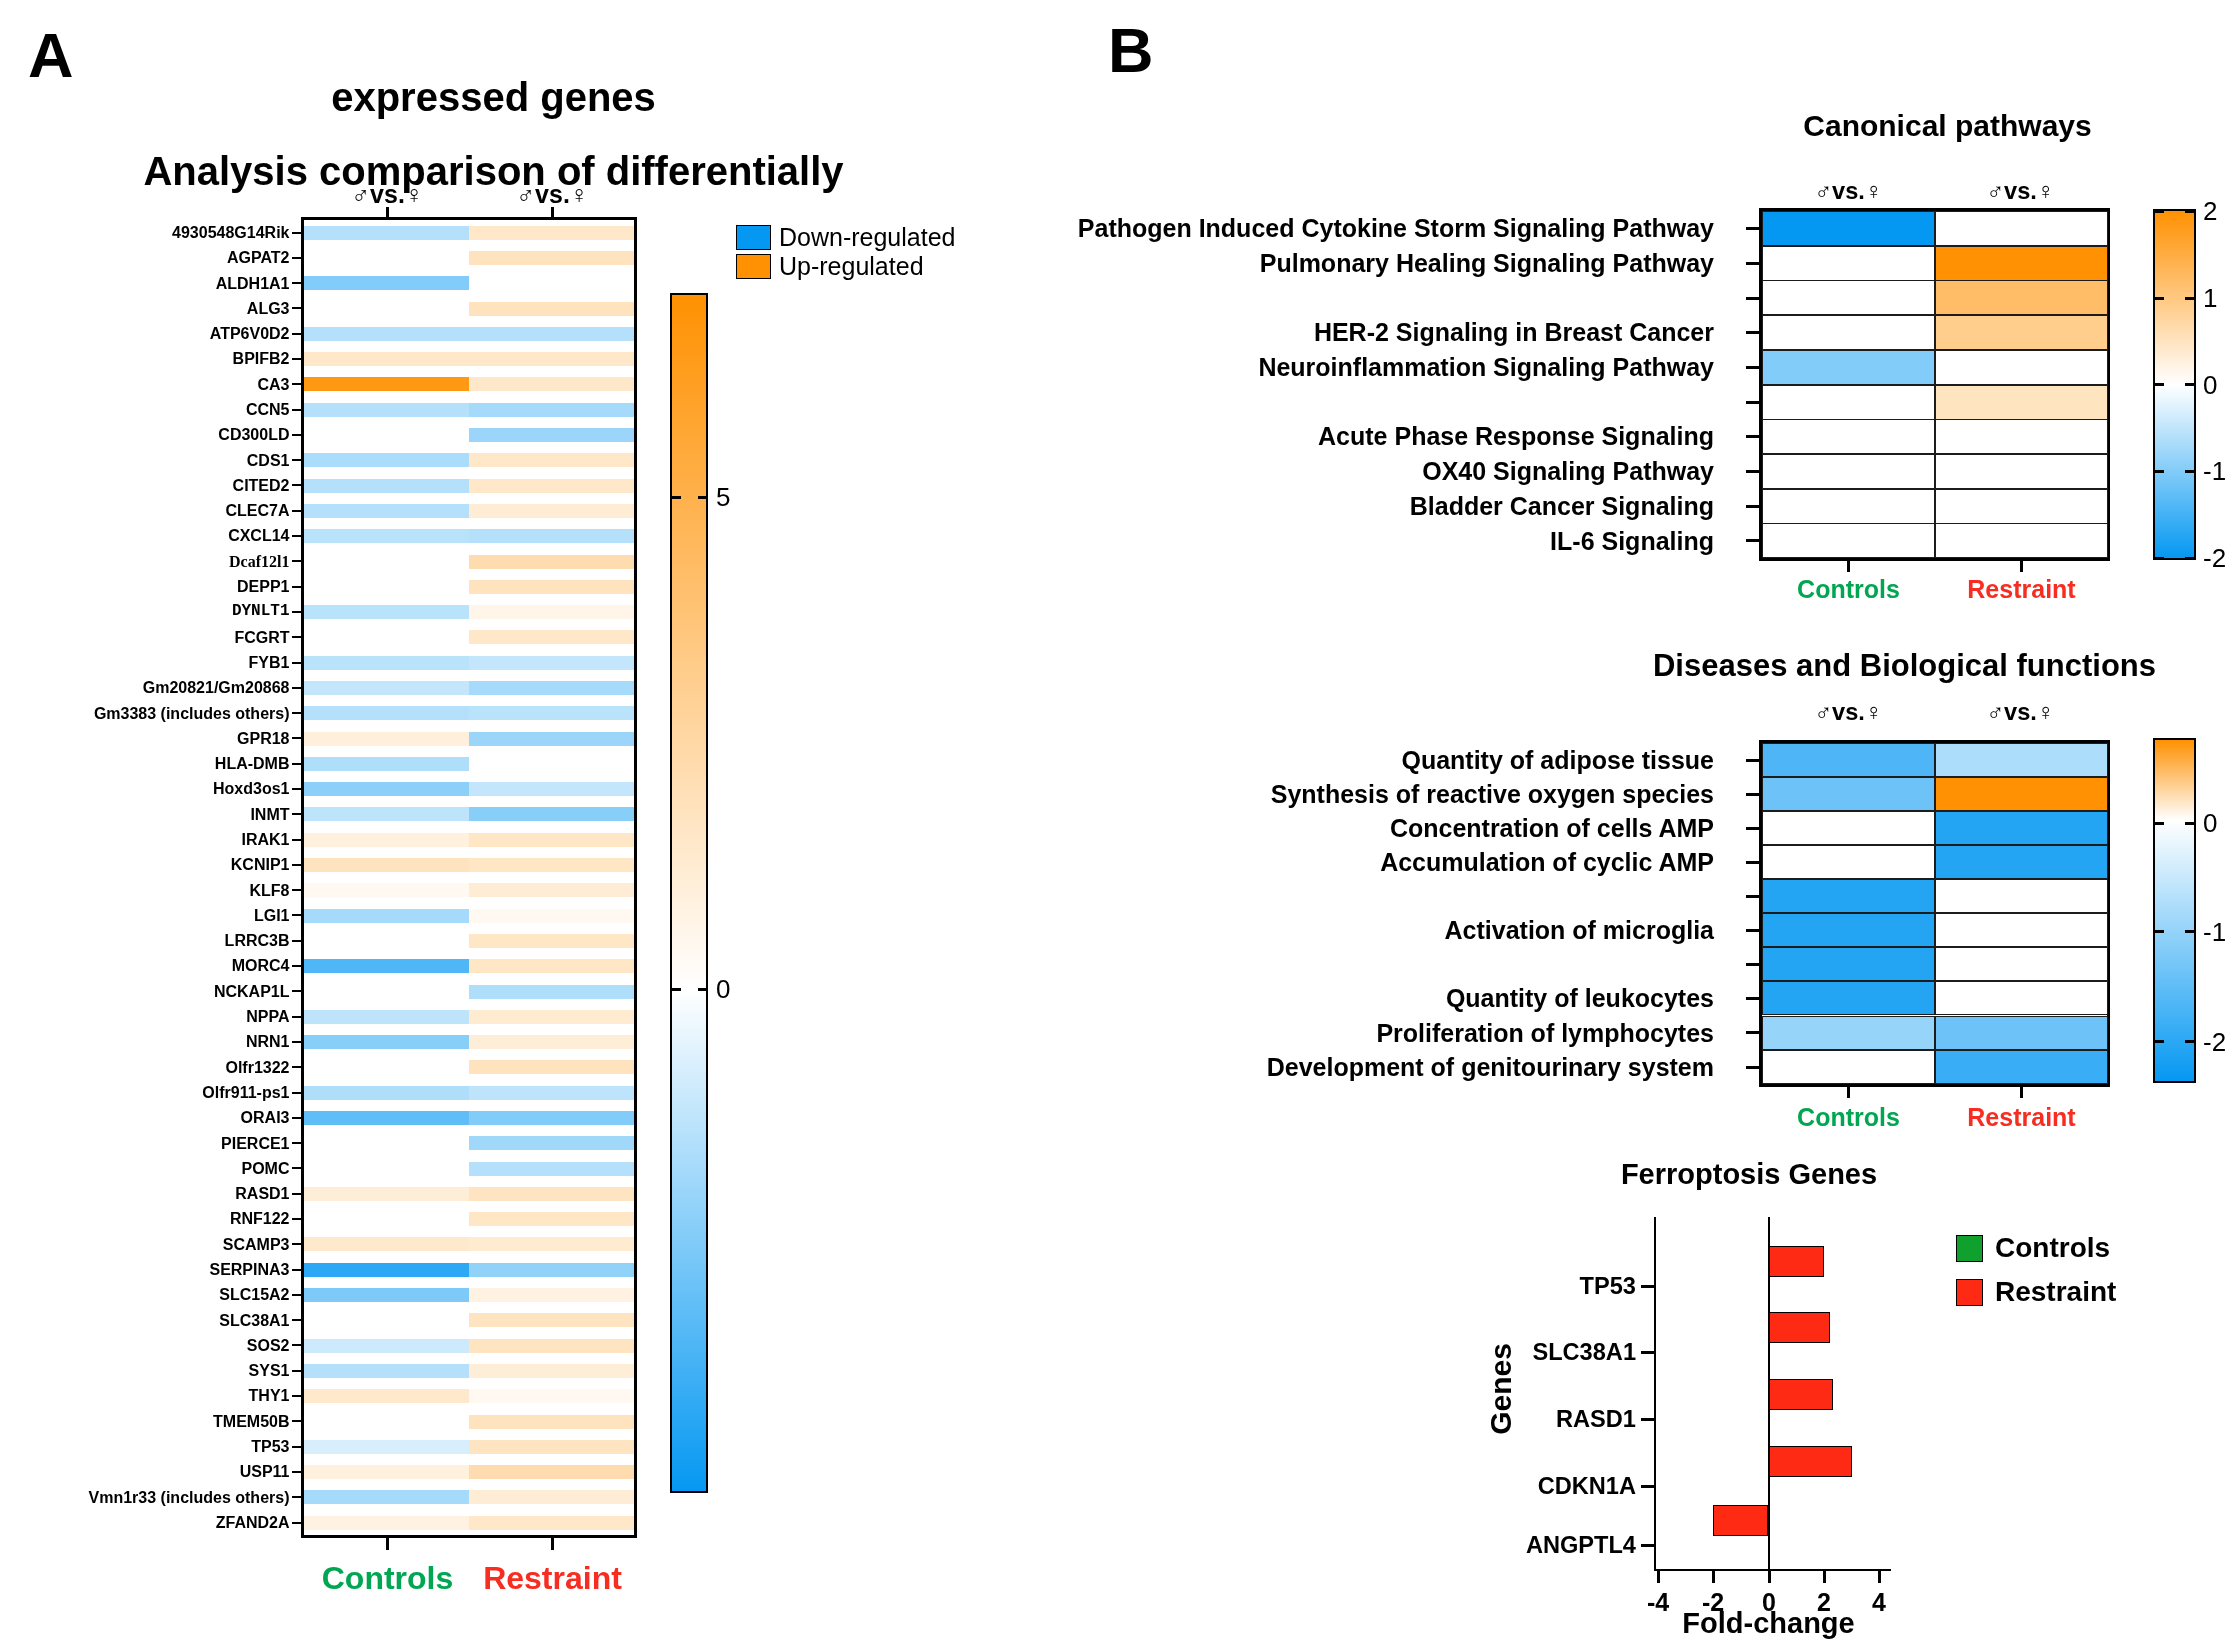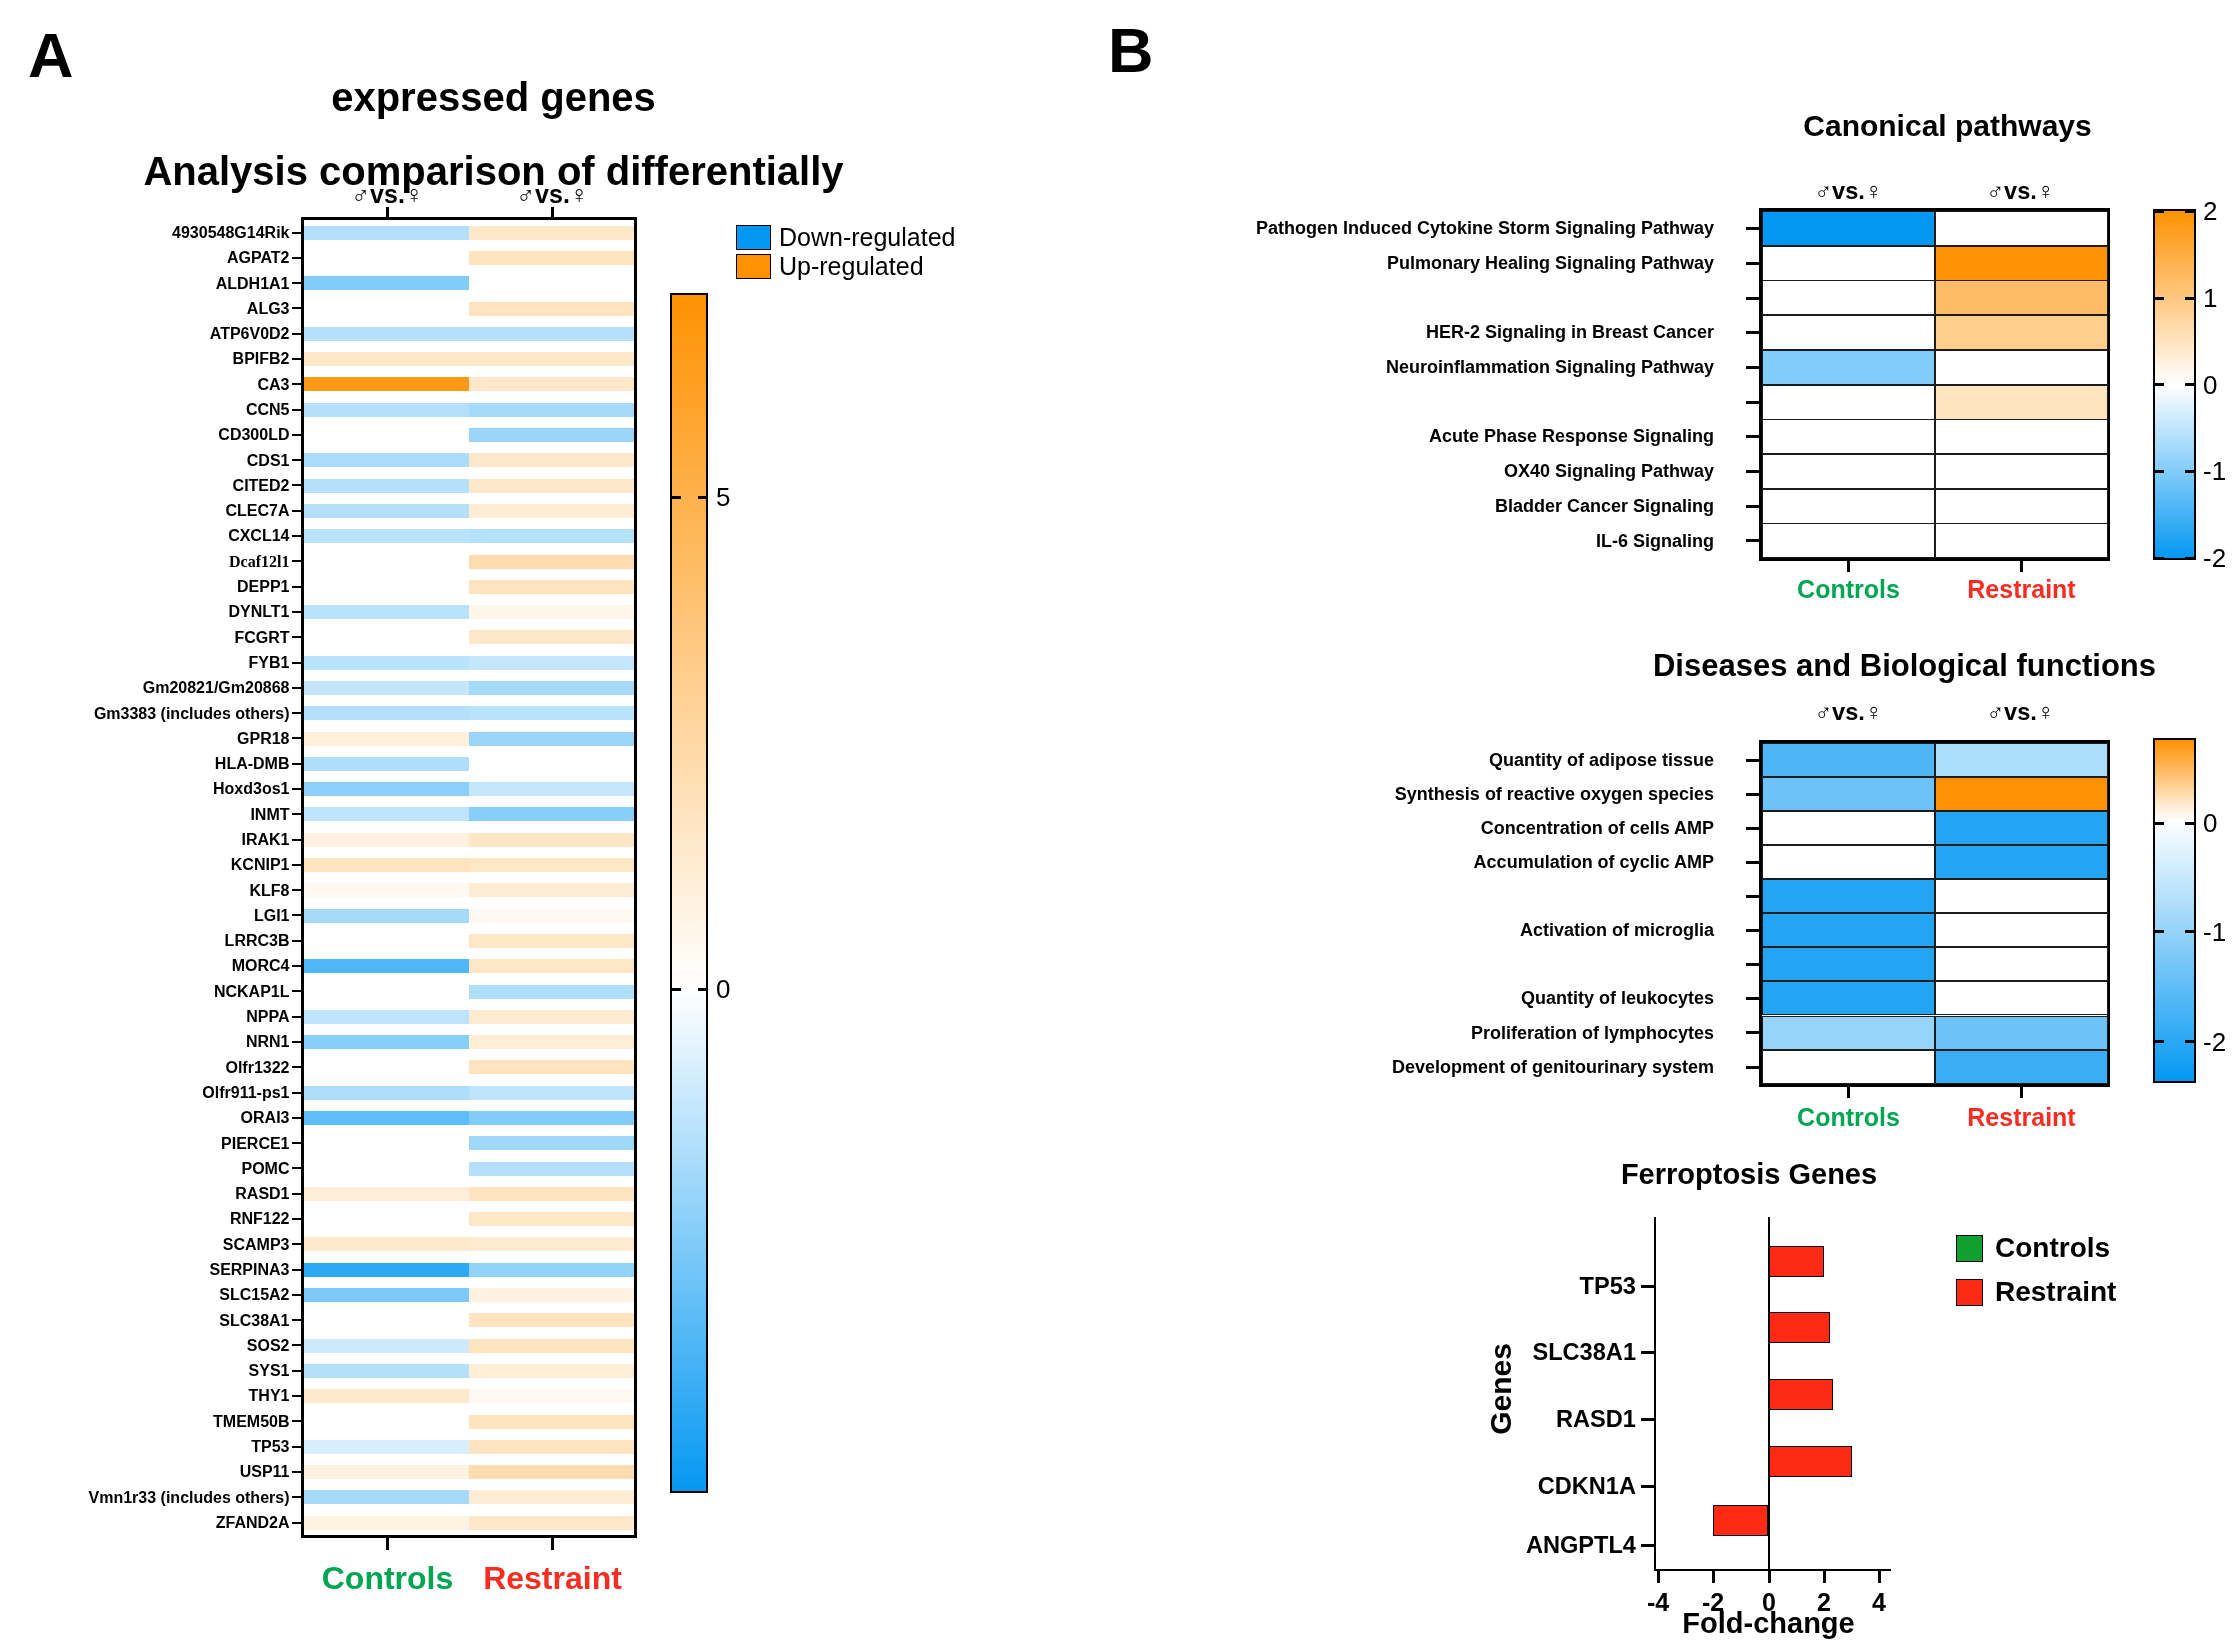--- a/index.html
+++ b/index.html
@@ -16,21 +16,21 @@
   .hdrB1{font-size:23.6px;top:178px;}
   .hdrB2{font-size:23.6px;top:699px;}
   #heatA{position:absolute;left:301px;top:217px;width:330px;height:1315px;border:3.2px solid #000;background:#fff;}
   #heatB1{position:absolute;left:1759px;top:208px;width:345px;height:347px;border:3.2px solid #000;background:#fff;}
   #heatB2{position:absolute;left:1759px;top:740px;width:345px;height:341px;border:3.2px solid #000;background:#fff;}
   .cbar{position:absolute;border:2.1px solid #000;}
   .cb-label{position:absolute;font-size:26px;height:26px;line-height:26px;}
   .xlab{position:absolute;width:215px;text-align:center;font-weight:bold;}
   .green{color:#00A651;} .red{color:#F62D20;}
   .gene-label{position:absolute;left:21.5px;width:268px;text-align:right;font-size:16px;font-weight:bold;white-space:nowrap;}
-  .rowlabB{position:absolute;left:991px;width:723px;text-align:right;font-size:18px;font-weight:bold;white-space:nowrap;}
+  .rowlabB{position:absolute;left:991px;width:723px;text-align:right;font-size:25px;font-weight:bold;white-space:nowrap;}
   .tick{position:absolute;background:#000;}
   .cell{position:absolute;box-sizing:border-box;border:1.1px solid #1c1c1c;}
   .stripe{position:absolute;}
   .legend-swatch{position:absolute;border:1.6px solid #000;}
   .legend-text{position:absolute;font-size:25px;height:28px;line-height:28px;}
   #ferroTitle{position:absolute;left:1588px;top:1158px;width:322px;text-align:center;font-size:29px;font-weight:bold;}
   #ferroY{position:absolute;left:1419px;top:1373px;width:161px;height:32px;text-align:center;
           font-size:30px;font-weight:bold;transform:rotate(-90deg);}
   #ferroX{position:absolute;left:1661px;top:1607px;width:215px;text-align:center;font-size:29px;font-weight:bold;}
   .bar{position:absolute;border:1.6px solid #000;box-sizing:border-box;}
@@ -244,21 +244,21 @@
     <div class="gene-label" style="top: 473px; height: 25px; line-height: 25px;">CITED2</div>
     <div class="tick" style="left: 292px; top: 484px; width: 11.8px; height: 2.1px;"></div>
     <div class="gene-label" style="top: 498px; height: 25px; line-height: 25px;">CLEC7A</div>
     <div class="tick" style="left: 292px; top: 510px; width: 11.8px; height: 2.1px;"></div>
     <div class="gene-label" style="top: 523px; height: 25px; line-height: 25px;">CXCL14</div>
     <div class="tick" style="left: 292px; top: 535px; width: 11.8px; height: 2.1px;"></div>
     <div class="gene-label" style="top: 549px; height: 25px; line-height: 25px; font-family: Liberation Serif, serif;">Dcaf12l1</div>
     <div class="tick" style="left: 292px; top: 560px; width: 11.8px; height: 2.1px;"></div>
     <div class="gene-label" style="top: 574px; height: 25px; line-height: 25px;">DEPP1</div>
     <div class="tick" style="left: 292px; top: 586px; width: 11.8px; height: 2.1px;"></div>
-    <div class="gene-label" style="top: 599px; height: 25px; line-height: 25px;">DYNLT1</div>
+    <div class="gene-label" style="top: 599px; height: 25px; line-height: 25px; font-family: Liberation Mono, monospace;">DYNLT1</div>
     <div class="tick" style="left: 292px; top: 611px; width: 11.8px; height: 2.1px;"></div>
     <div class="gene-label" style="top: 625px; height: 25px; line-height: 25px;">FCGRT</div>
     <div class="tick" style="left: 292px; top: 636px; width: 11.8px; height: 2.1px;"></div>
     <div class="gene-label" style="top: 650px; height: 25px; line-height: 25px;">FYB1</div>
     <div class="tick" style="left: 292px; top: 662px; width: 11.8px; height: 2.1px;"></div>
     <div class="gene-label" style="top: 675px; height: 25px; line-height: 25px;">Gm20821/Gm20868</div>
     <div class="tick" style="left: 292px; top: 687px; width: 11.8px; height: 2.1px;"></div>
     <div class="gene-label" style="top: 701px; height: 25px; line-height: 25px;">Gm3383 (includes others)</div>
     <div class="tick" style="left: 292px; top: 712px; width: 11.8px; height: 2.1px;"></div>
     <div class="gene-label" style="top: 726px; height: 25px; line-height: 25px;">GPR18</div>

